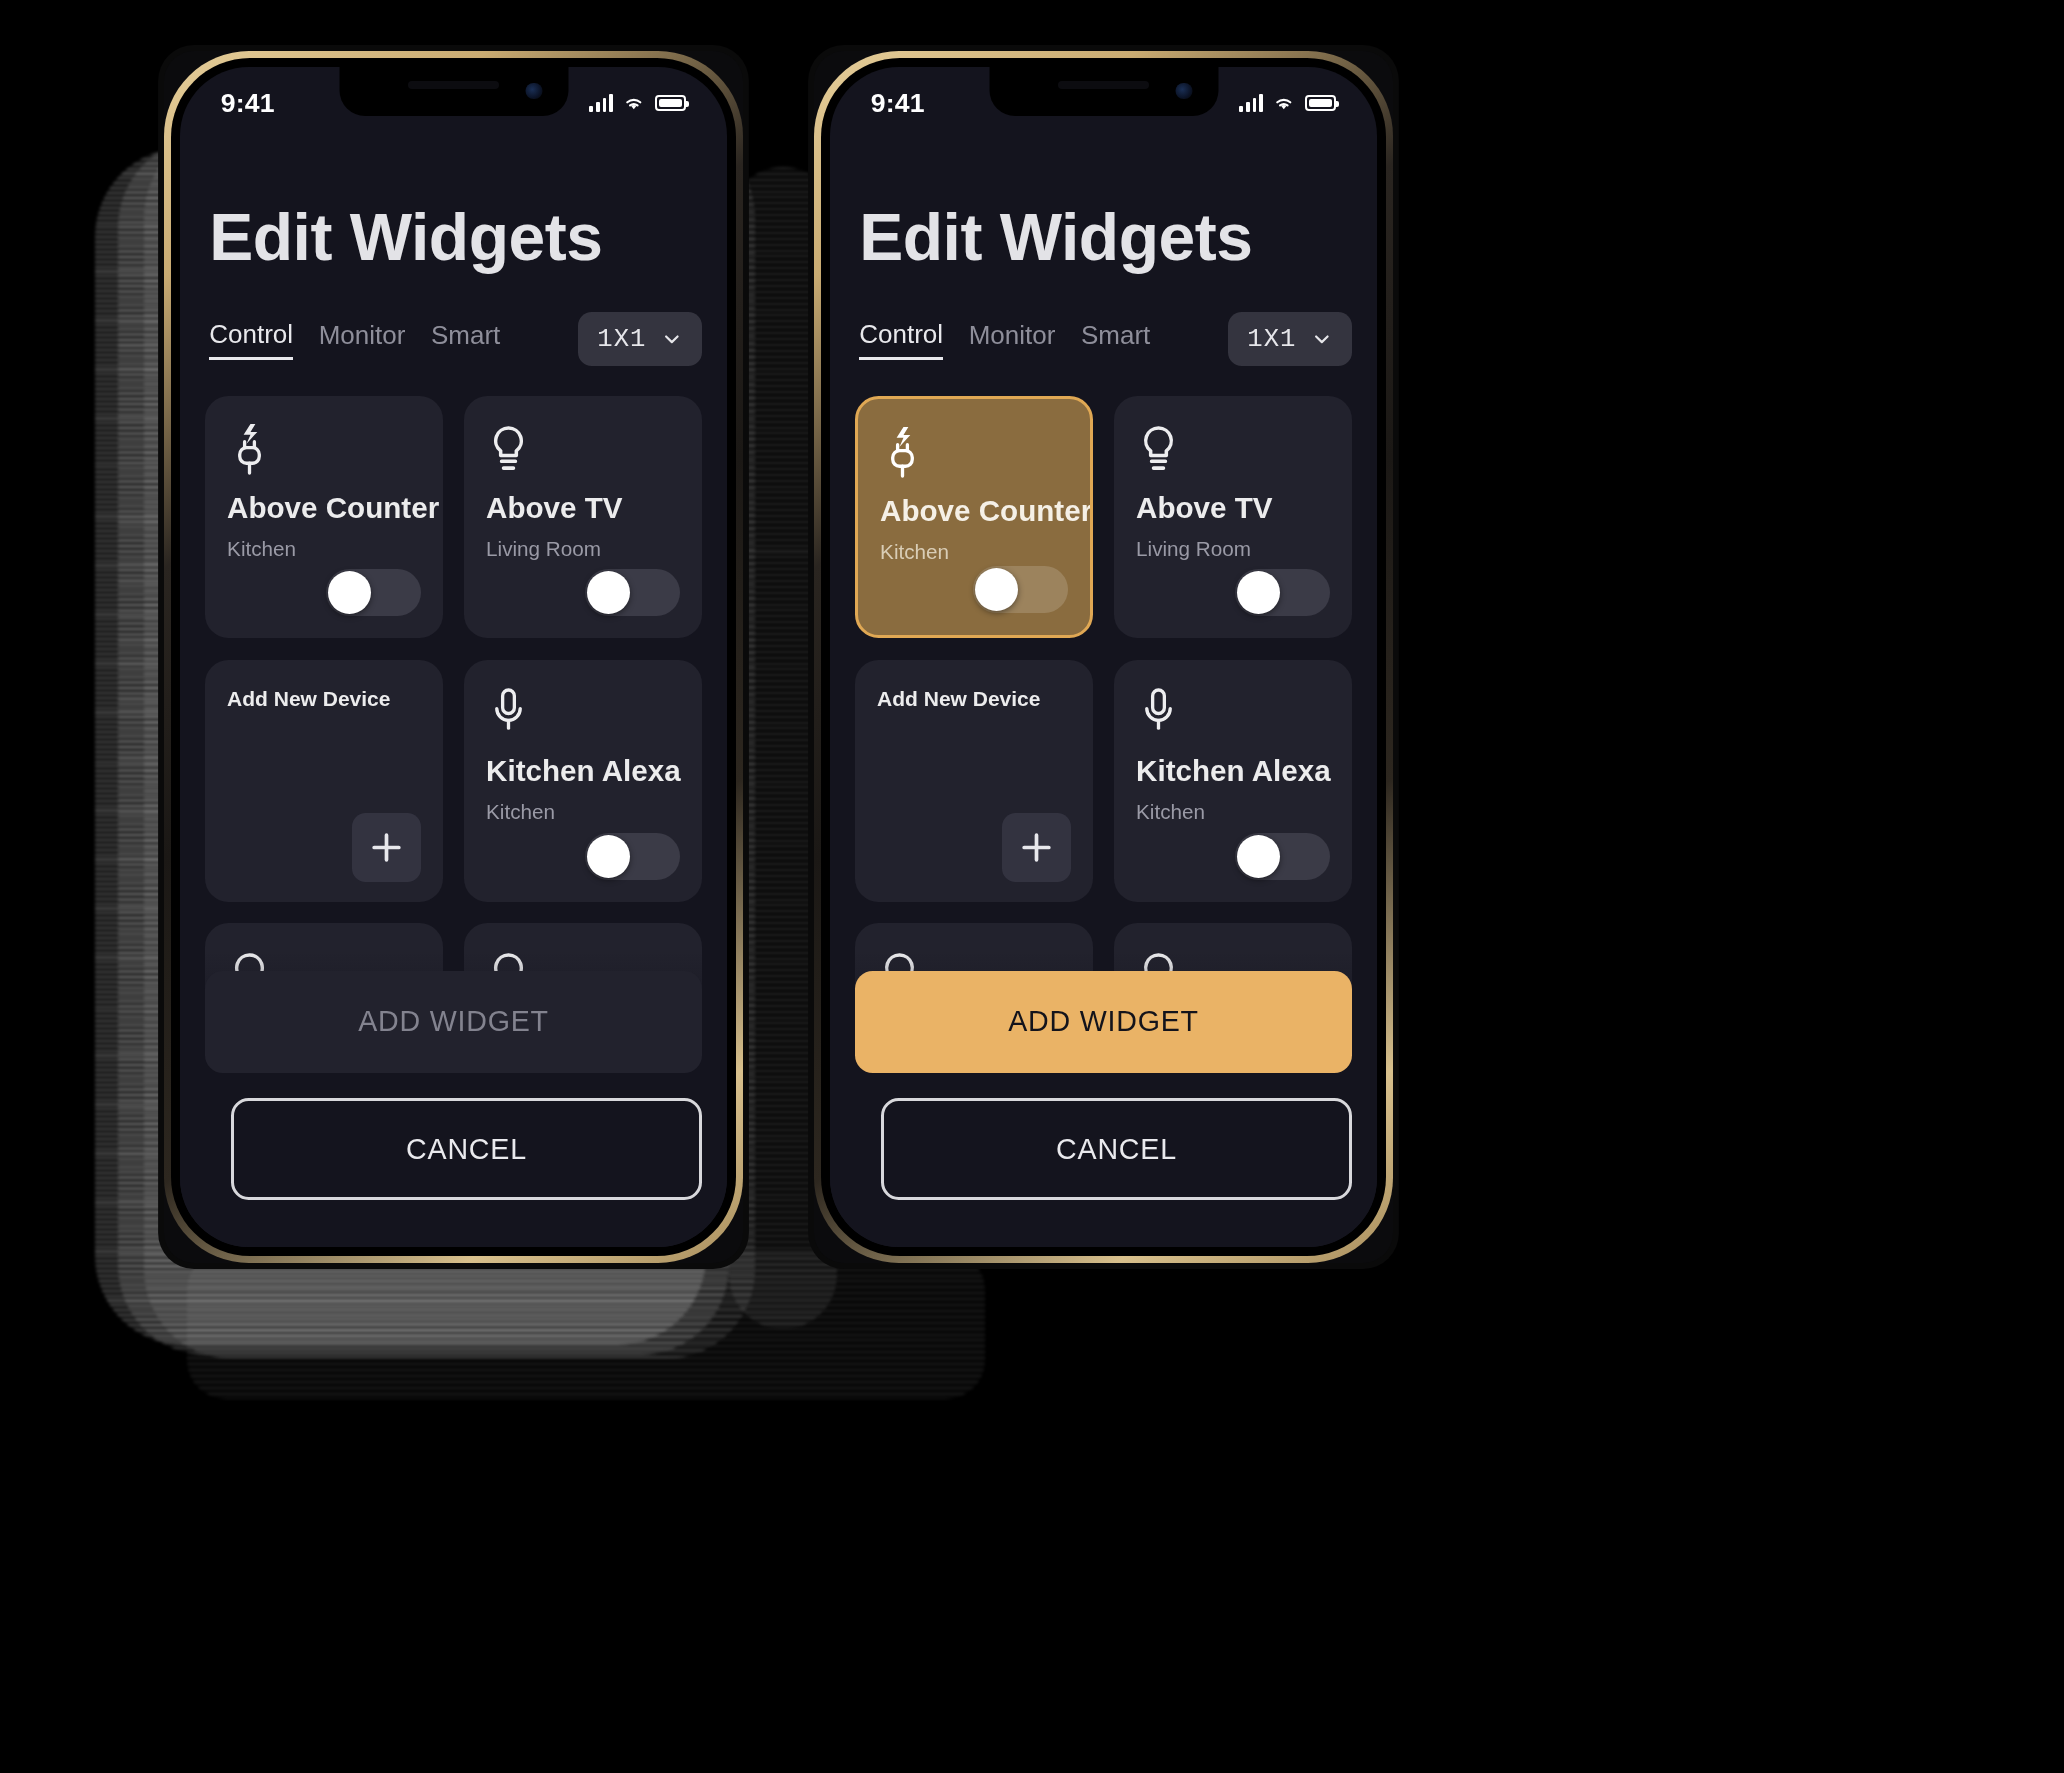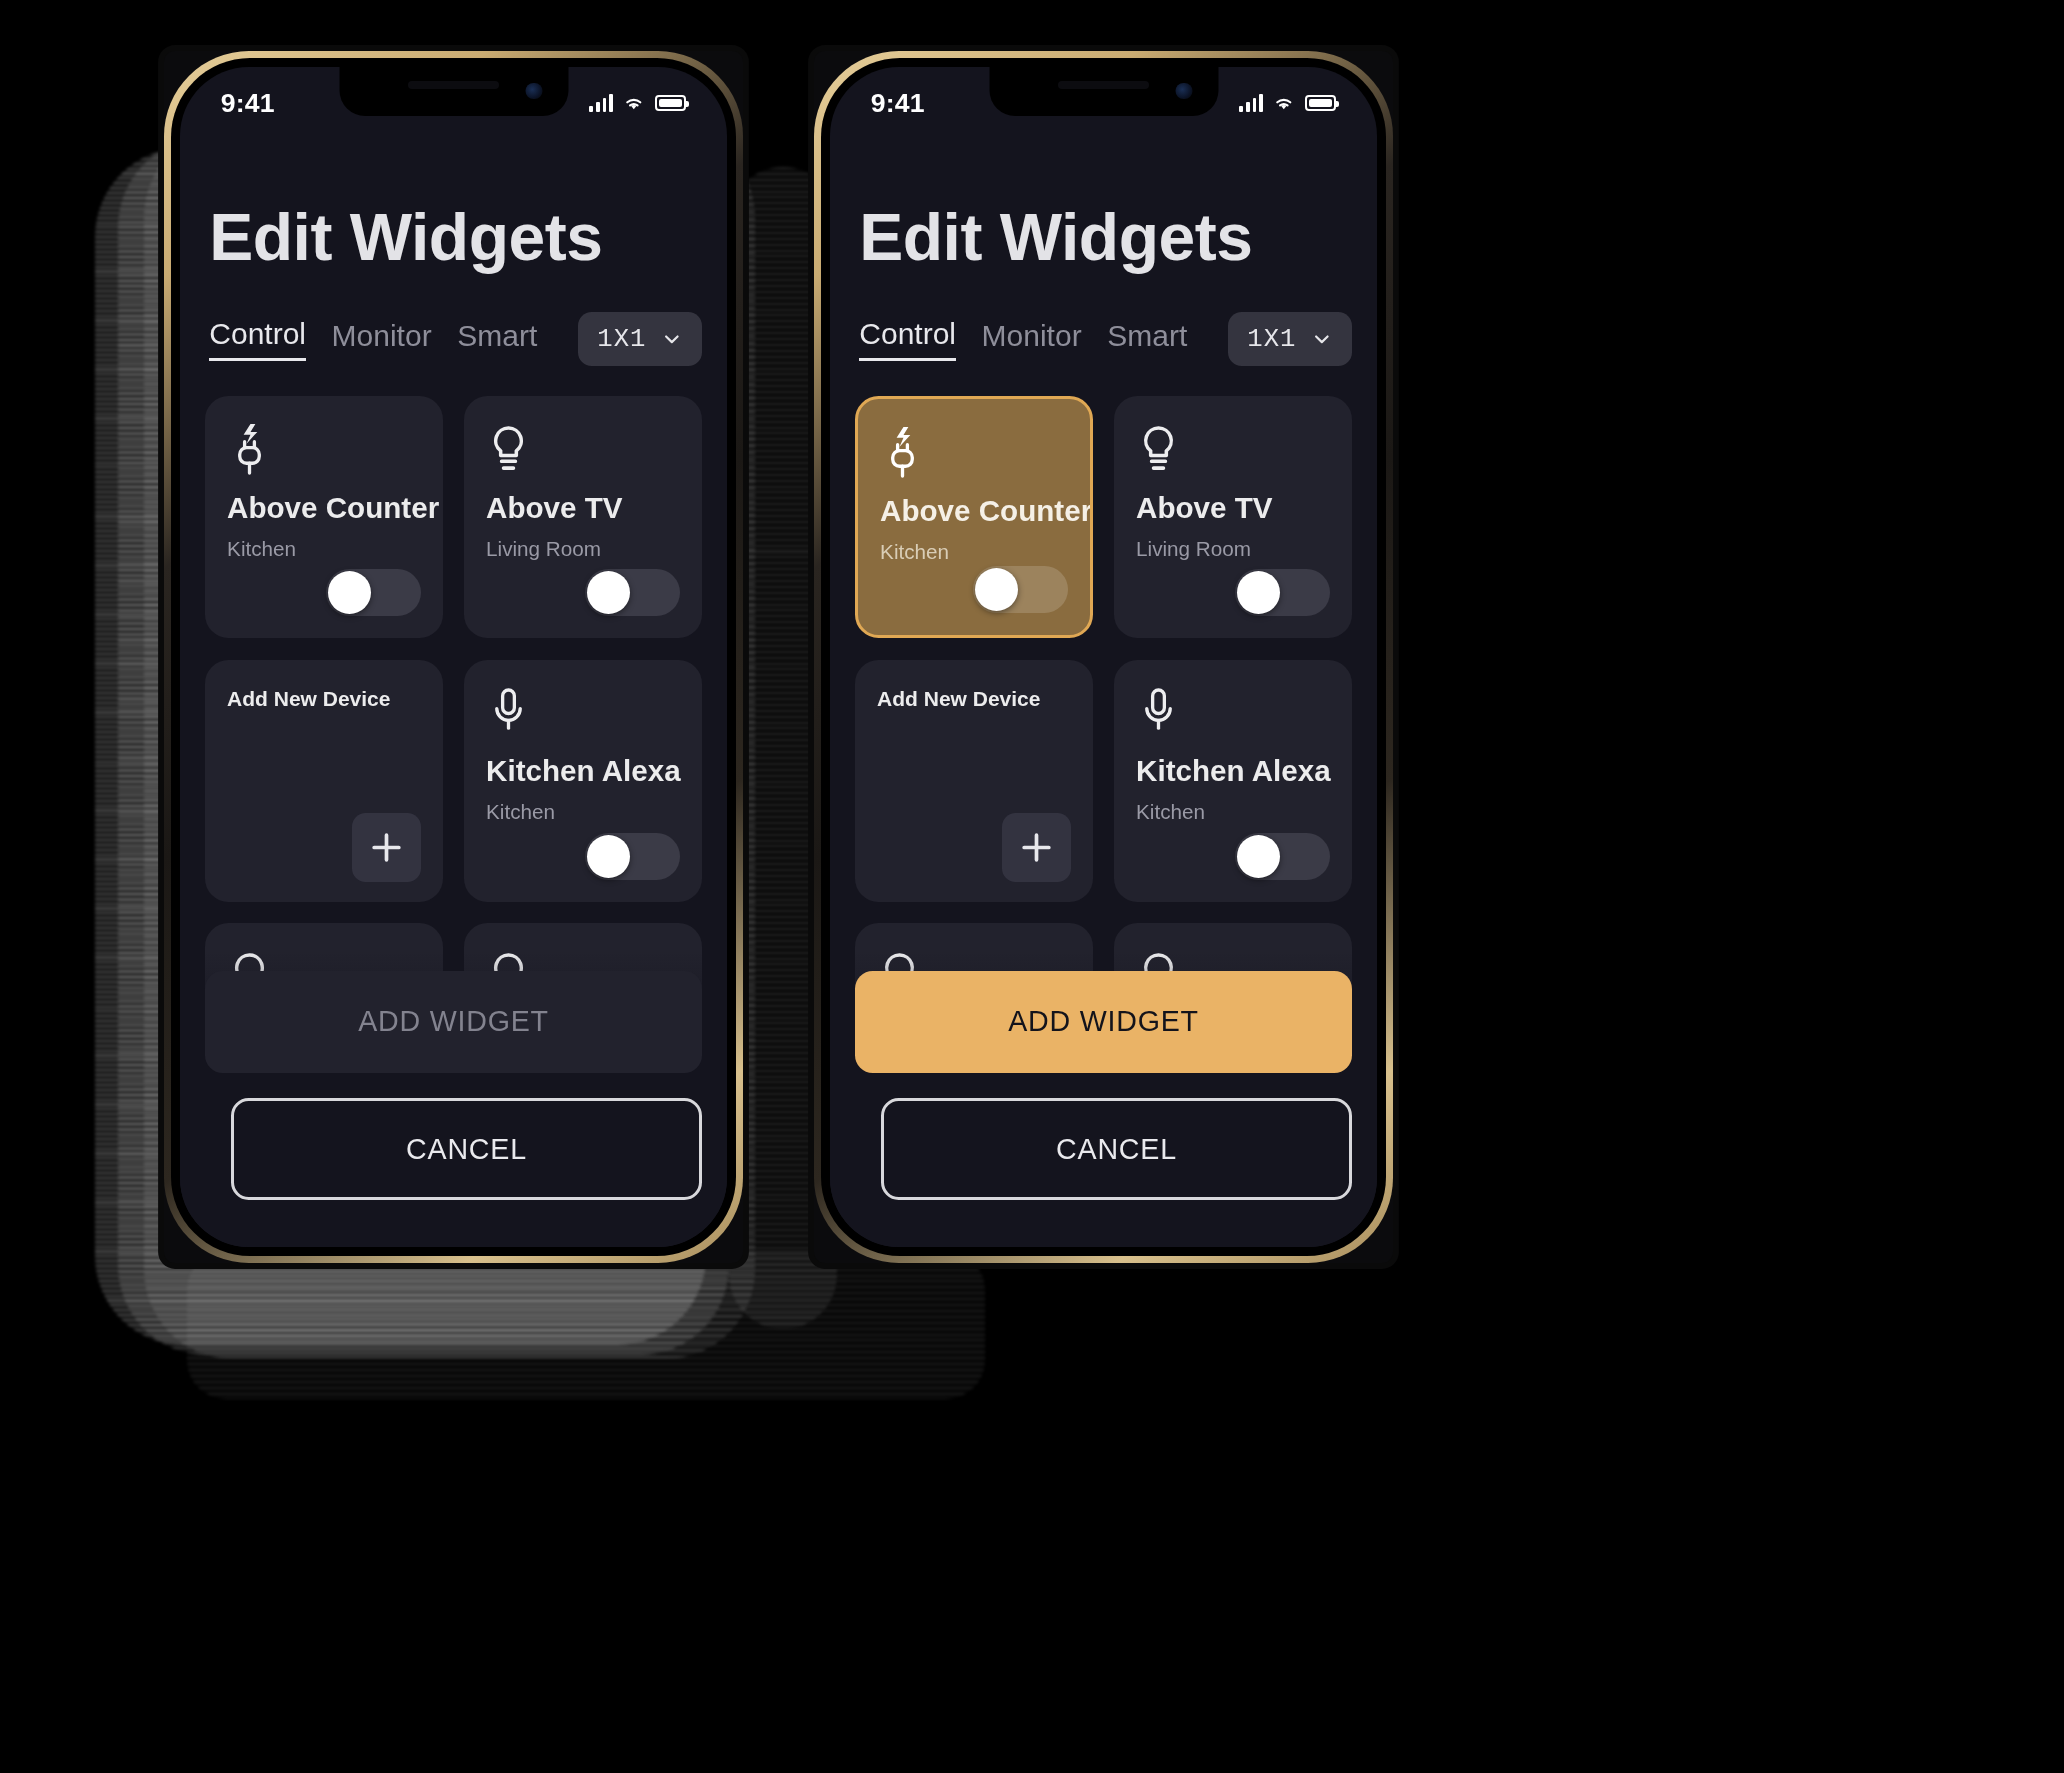--- a/index.html
+++ b/index.html
@@ -25,21 +25,21 @@
   .ghost.g3 { left: 144px; top: 128px; width: 611px; height: 1231px; opacity: .40;
               background: repeating-linear-gradient(180deg, rgba(255,255,255,.45) 0 2px, rgba(255,255,255,.10) 2px 6.9px); }
   .ghost.g4 { left: 729px; top: 167px; width: 108px; height: 1162px; opacity: .35;
               background: repeating-linear-gradient(180deg, rgba(255,255,255,.40) 0 2px, rgba(255,255,255,.10) 2px 5.9px); }
   .ghost.gb { left: 187px; top: 1251px; width: 798px; height: 148px; opacity: .30; border-radius: 39px;
               background: repeating-linear-gradient(180deg, rgba(255,255,255,.35) 0 2px, rgba(255,255,255,.08) 2px 5.9px); }
 
   
   .phone {
     position: absolute;
-    border-radius: 11px;
+    border-radius: 30px;
     background: #0b0b0d;
     padding: 12.8px;
     box-shadow: 0 0 0 5.9px #0a0a0a;
   }
   .phone .bezel {
     position: absolute; inset: 0; border-radius: 85px;
     background: linear-gradient(145deg,#e6cf9b 0%, #c9ab72 14%, #2a2520 32%, #1b1815 50%, #2d271f 70%, #d8c08c 88%, #a98f5e 100%);
   }
   .phone .innerframe {
     position: absolute; inset: 6.9px; border-radius: 79px;
@@ -85,21 +85,21 @@
   .content { position: absolute; inset: 0; padding: 0 25.6px; }
   .title {
     color: #e3e3e7; font-size: 66px; font-weight: 800; letter-spacing: -0.5px;
     margin-top: 132px; padding-left: 3.9px;
   }
   .tabsrow {
     display:flex; align-items:center; justify-content:space-between;
     margin-top: 37px; padding-left: 3.9px;
   }
   .tabs { display:flex; align-items:center; gap: 25.6px; }
-  .tab { font-size: 30px; color:#8e8e9a; padding-bottom: 6.9px; }
+  .tab { font-size: 26px; color:#8e8e9a; padding-bottom: 6.9px; }
   .tab.active { color:#e8e8ec; border-bottom: 3px solid #e8e8ec; }
   .sizepick {
     background:#34343f; border-radius: 13.8px; padding: 12.8px 19.7px;
     display:flex; align-items:center; gap: 15.8px;
   }
   .sizepick .lbl { color:#e6e6ea; font-size: 25.6px; font-family: "Liberation Mono", monospace; letter-spacing:1px;}
   .chev { width: 19.7px; height: 19.7px; }
 
   .grid {
     display:grid; grid-template-columns: 1fr 1fr; gap: 21.7px;

